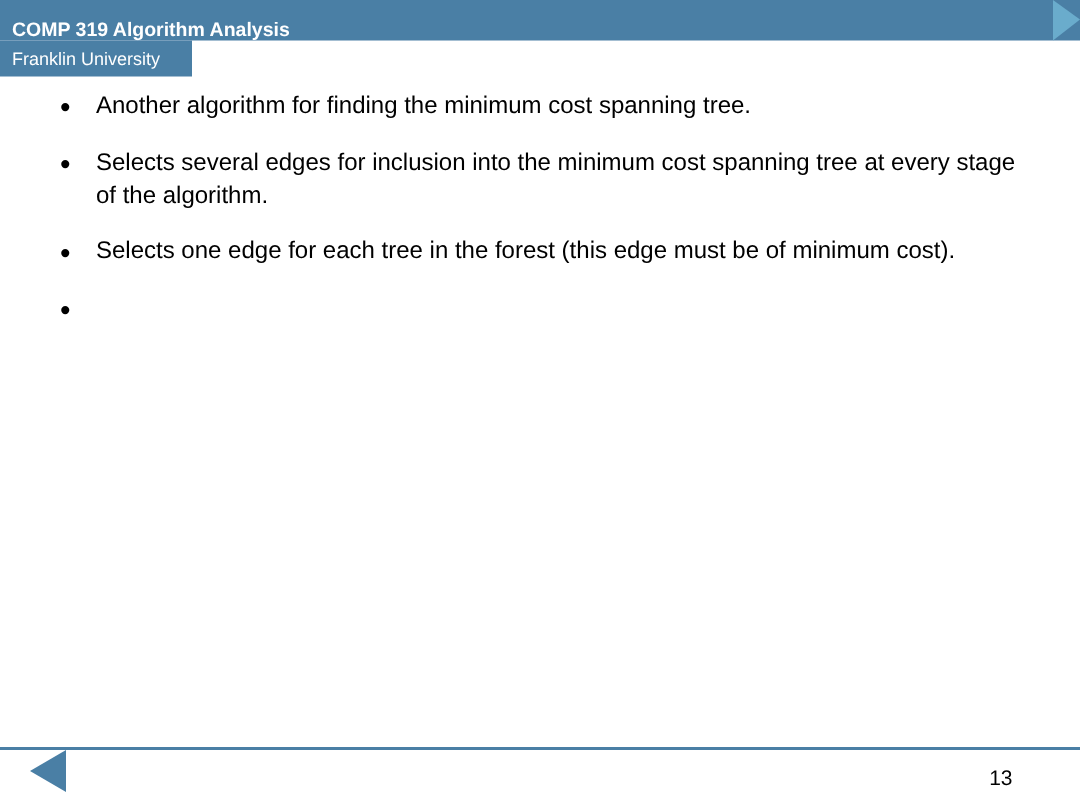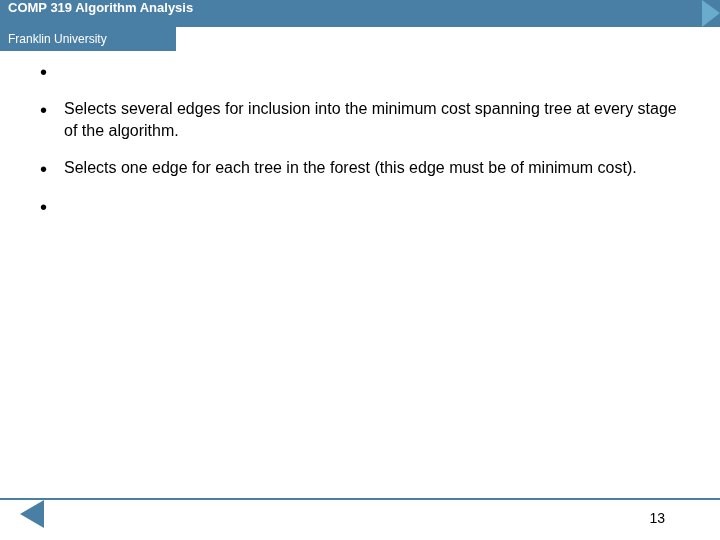--- a/index.html
+++ b/index.html
@@ -19,21 +19,21 @@
 
     
     .header-bar {
       position: absolute;
       top: 0;
       left: 0;
       width: 100%;
       height: 27px;
       background: #4a7fa5;
       display: flex;
-      align-items: flex-start;
+      align-items: flex-end;
       padding-left: 8px;
     }
 
     .header-title {
       color: #ffffff;
       font-size: 13px;
       font-weight: bold;
     }
 
     
@@ -46,21 +46,21 @@
       border-top: 13px solid transparent;
       border-bottom: 14px solid transparent;
       border-left: 18px solid #6aaccc;
     }
 
     
     .sub-header-bar {
       position: absolute;
       top: 27px;
       left: 0;
-      width: 176px;
+      width: 128px;
       height: 24px;
       background: #4a7fa5;
       display: flex;
       align-items: center;
       padding-left: 8px;
     }
 
     .sub-header-title {
       color: #ffffff;
       font-size: 12px;
@@ -117,21 +117,21 @@
       border-top: 14px solid transparent;
       border-bottom: 14px solid transparent;
       border-right: 24px solid #4a7fa5;
       cursor: pointer;
     }
 
     
     .page-number {
       position: absolute;
       bottom: 14px;
-      right: 55px;
+      right: 45px;
       font-size: 14px;
       color: #000000;
     }
 
     
     .bottom-border {
       position: absolute;
       bottom: 40px;
       left: 0;
       width: 100%;
@@ -149,20 +149,21 @@
 
 <div class="sub-header-bar">
   <span class="sub-header-title">Franklin University</span>
 </div>
 
 <div class="content">
 
   <ul class="bullet-list">
     <li>
       <span class="bullet-dot">•</span>
+      <span class="bullet-text">Another algorithm for finding the minimum cost spanning tree.</span>
     </li>
     <li>
       <span class="bullet-dot">•</span>
       <span class="bullet-text">Selects several edges for inclusion into the minimum cost spanning tree at every stage of the algorithm.</span>
     </li>
     <li>
       <span class="bullet-dot">•</span>
       <span class="bullet-text">Selects one edge for each tree in the forest (this edge must be of minimum cost).</span>
     </li>
     <li>

